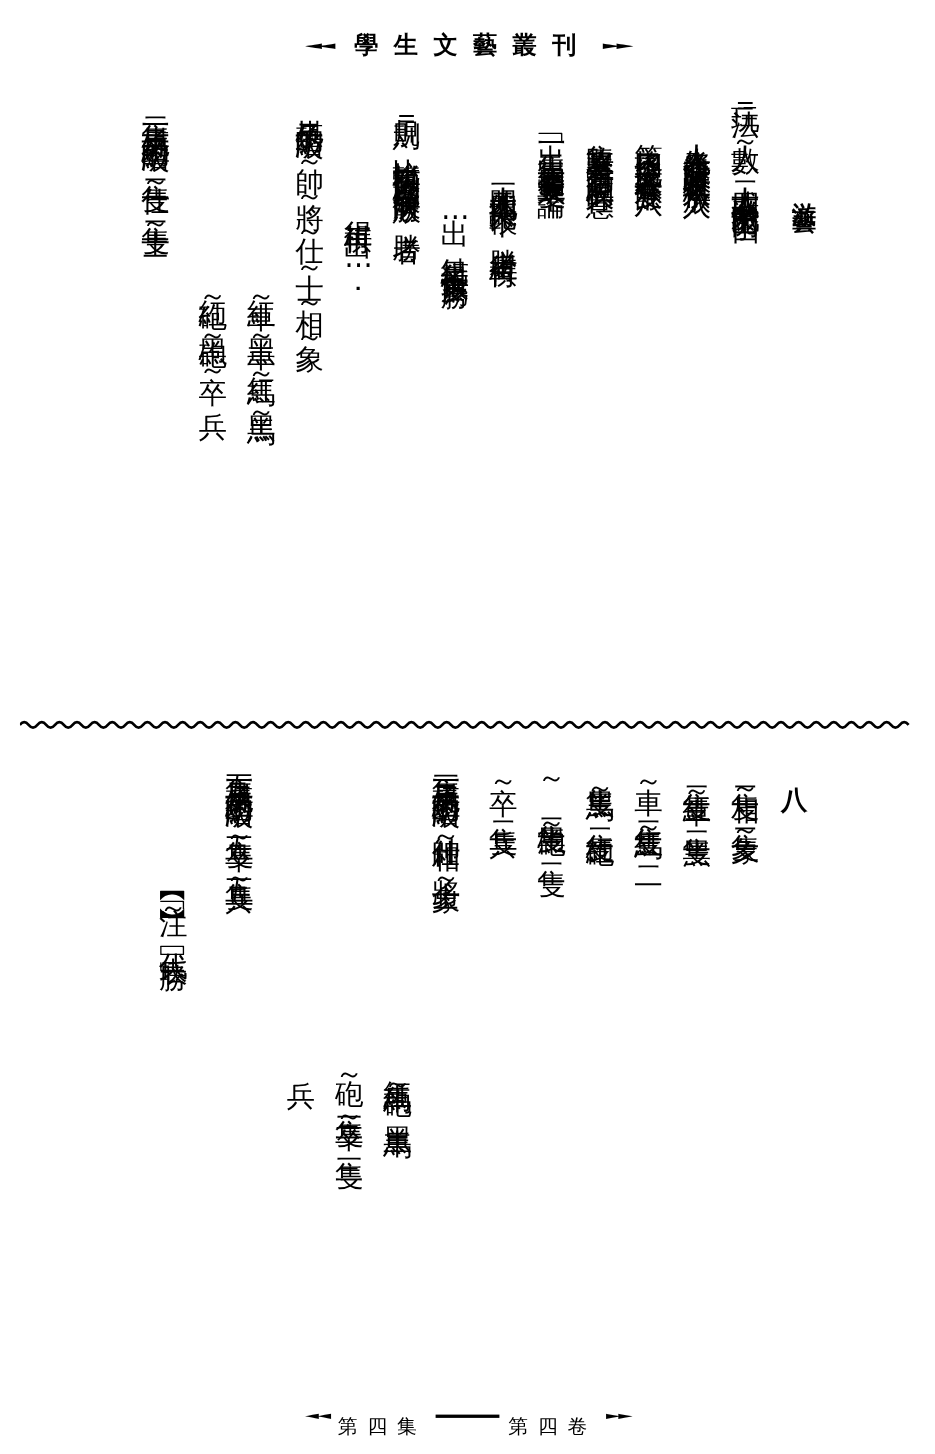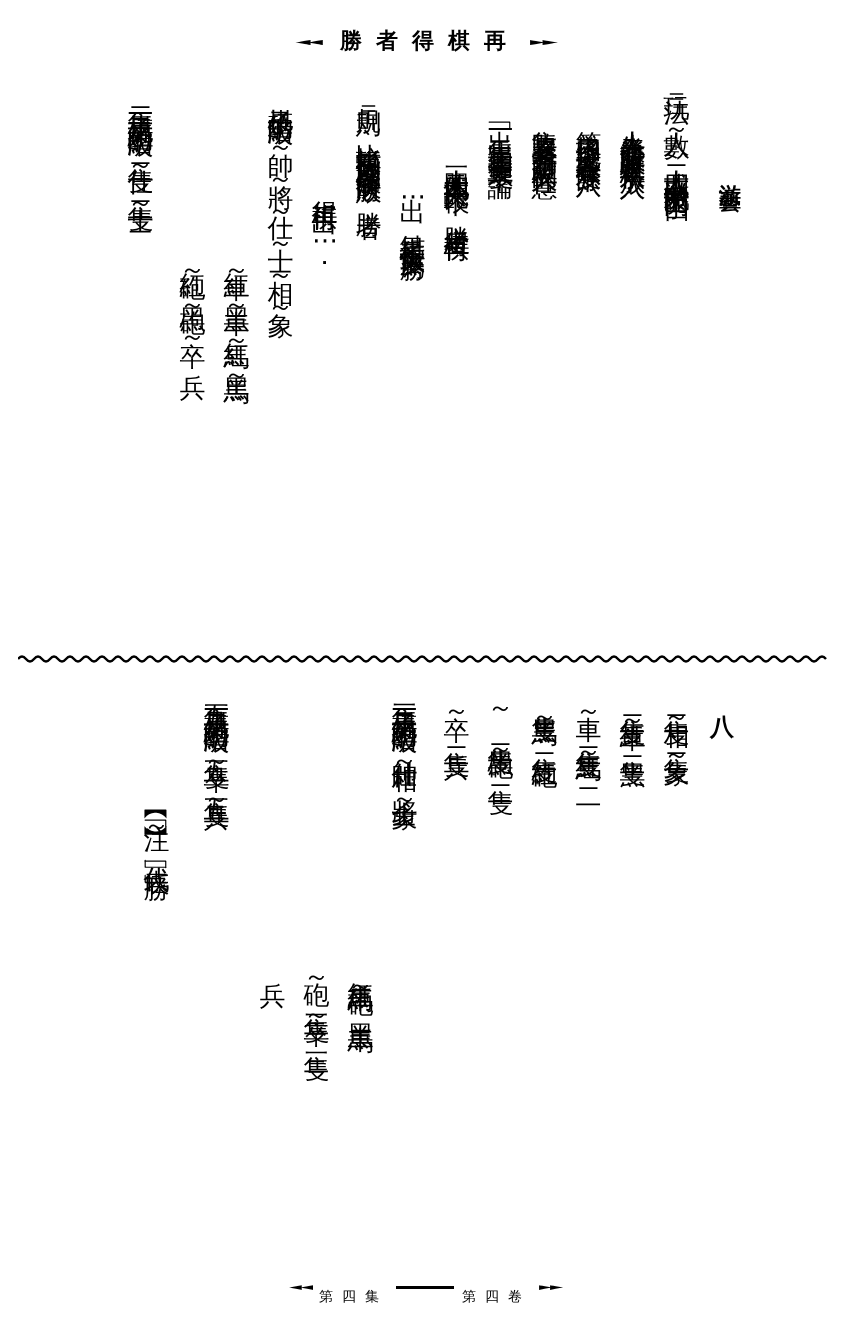--- a/index.html
+++ b/index.html
@@ -71,21 +71,21 @@
     justify-content: center;
     gap: 8px;
   }
   .footer .orn {
     font-size: 17px;
     transform: scaleY(0.55);
     letter-spacing: -2px;
     font-weight: bold;
   }
   .footer .ftext {
-    font-size: 14px;
+    font-size: 18px;
     letter-spacing: 9px;
     font-family: Liberation Mono, monospace;
     white-space: nowrap;
     margin-top: 19px;
   }
   .footer .rule {
     width: 58px;
     height: 3px;
     background: #000;
   }
@@ -122,21 +122,21 @@
   
   #lower { position:absolute; top: 672px; left:0; width:850px; height:580px; }
 </style>
 </head>
 <body>
 
 <div class="page">
 
   <div class="masthead">
     <span class="orn">◄◄</span>
-    <span class="mtitle">勝者得棋再</span>
+    <span class="mtitle">學生文藝叢刊</span>
     <span class="orn">►►</span>
   </div>
 
   <div id="upper">
 
     <div class="sec-head small" style="top:96px; right:104px;">游藝</div>
 
     <div class="vblock big" style="top:6px;  right:152px; height:560px;">玩法＝人數～二人或四人游戲甲乙丙丁四</div>
     <div class="vblock big" style="top:40px; right:196px; height:530px;">人先發拳決勝敗敗者收入棋子放入</div>
     <div class="vblock big" style="top:40px; right:240px; height:530px;">筒內搖了幾搖三人各取八隻餘下八</div>

